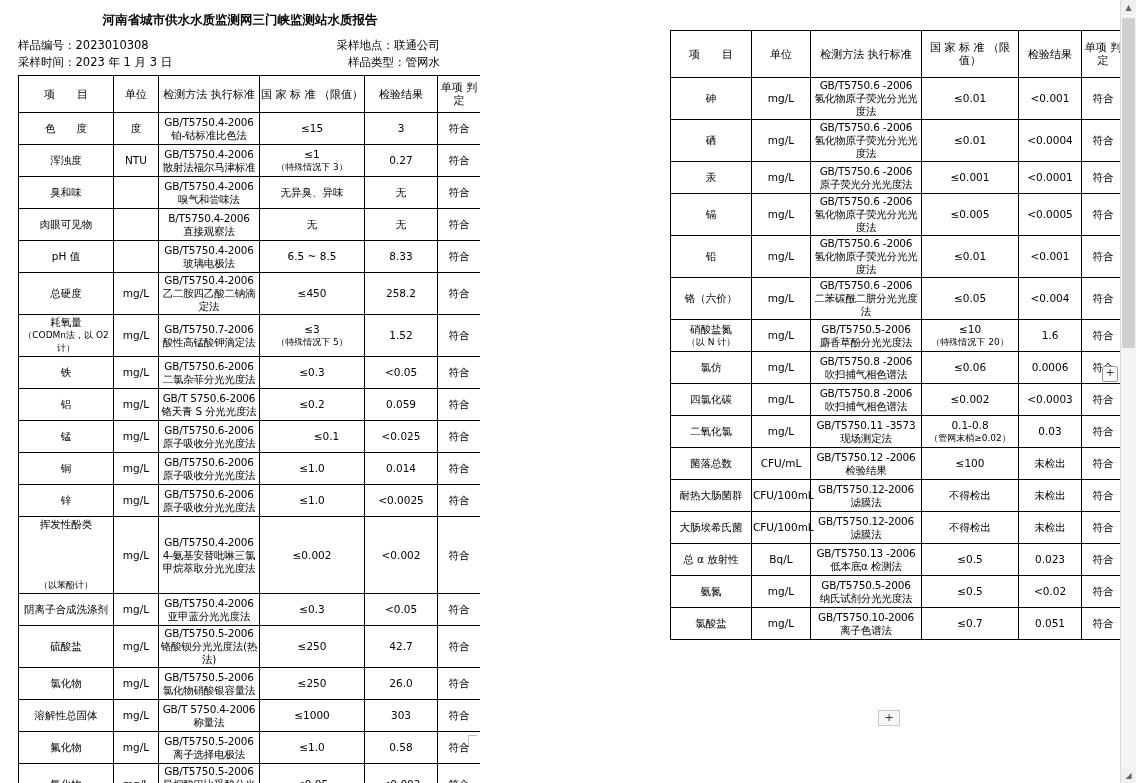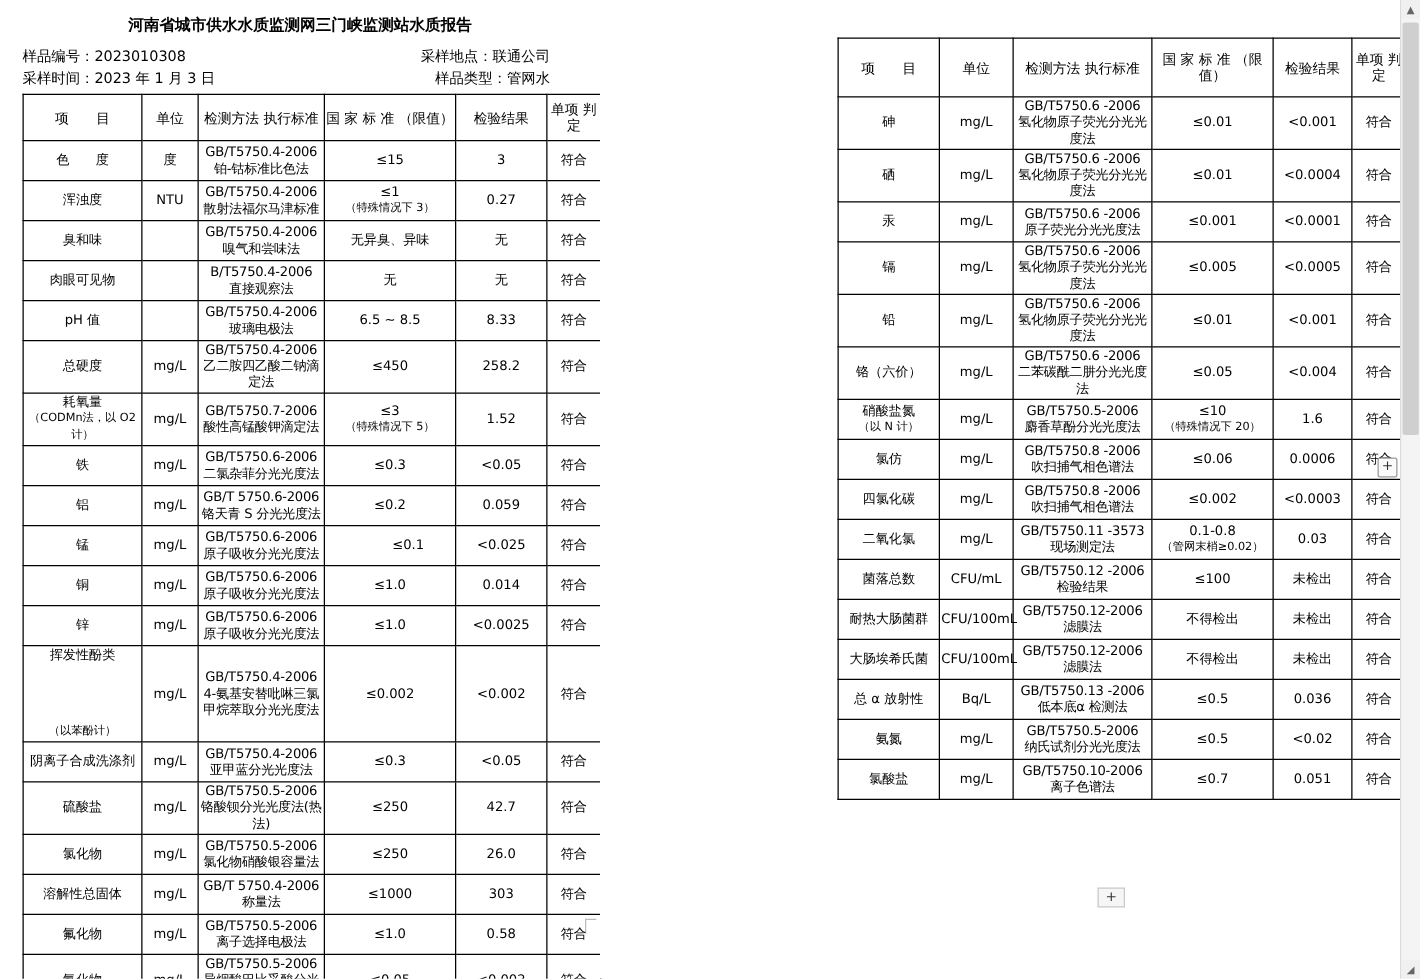--- a/index.html
+++ b/index.html
@@ -904,21 +904,21 @@
               <span style="display: block;">Bq/L</span>
             </td>
             <td class="d-method method">
               <span class="l1">GB/T5750.13 -2006</span>
               <span class="l2">低本底α 检测法</span>
             </td>
             <td class="d-std">
               <span style="display: block;">≤0.5</span>
             </td>
             <td class="d-res">
-              <span style="display: block;">0.036</span>
+              <span style="display: block;">0.023</span>
             </td>
             <td class="d-judge">
               <span style="display: block;">符合</span>
             </td>
           </tr>
           <tr class="row-h">
             <td class="d-item">
               <span style="display: block;">氨氮</span>
             </td>
             <td class="d-unit">

